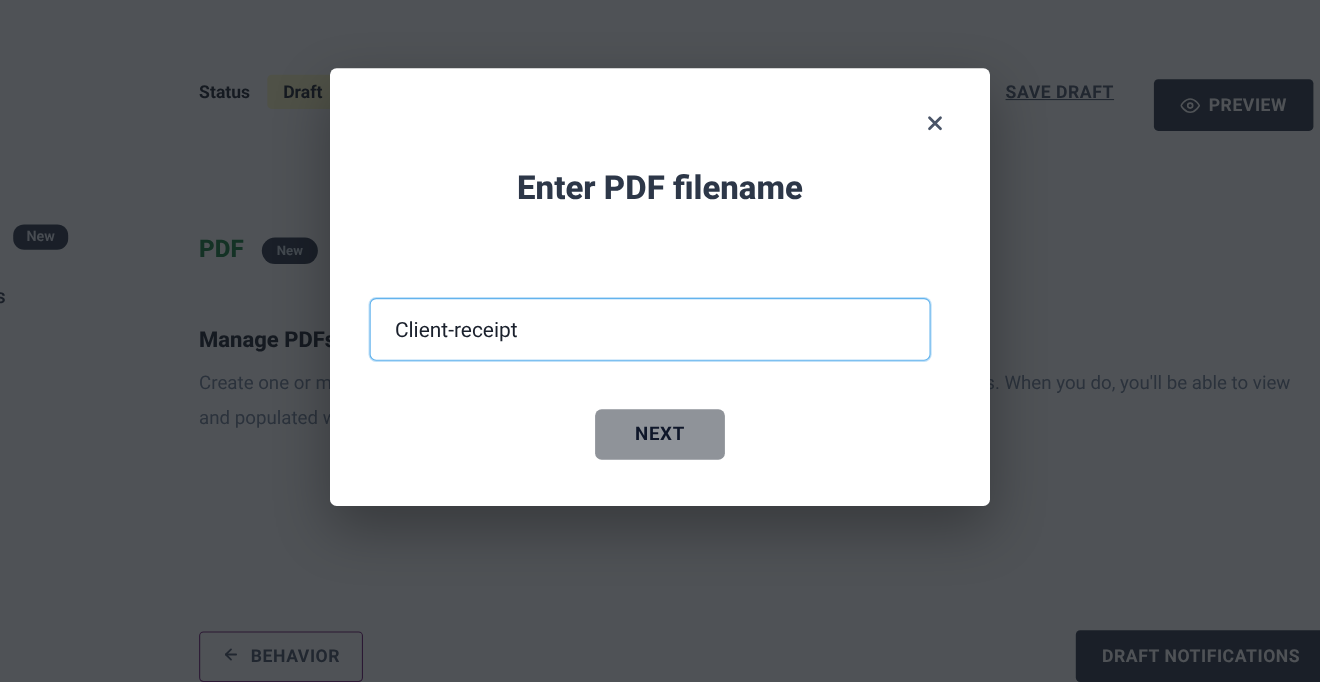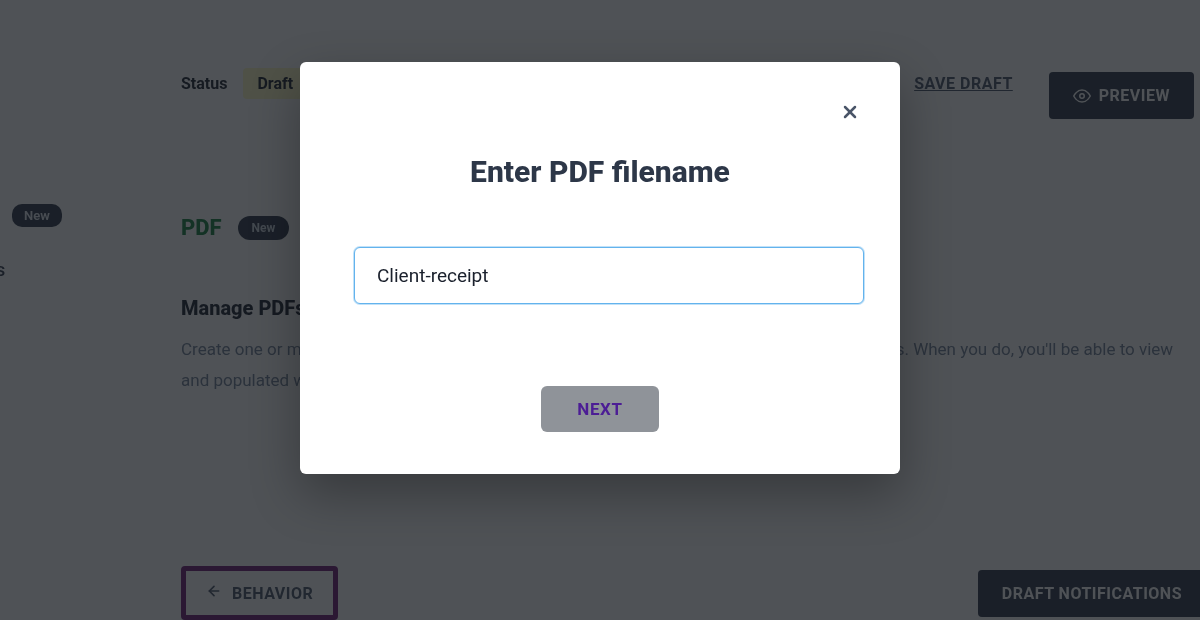--- a/index.html
+++ b/index.html
@@ -138,21 +138,21 @@
     }
     .behavior-btn {
       display: inline-flex;
       align-items: center;
       gap: 10px;
       font-size: 16px;
       font-weight: 700;
       letter-spacing: 0.5px;
       color: #4a5568;
       background: #ffffff;
-      border: 5px solid #701a75;
+      border: 1px solid #701a75;
       padding: 12px 20px;
       border-radius: 4px;
       cursor: pointer;
     }
     .email-btn {
       display: inline-flex;
       align-items: center;
       gap: 10px;
       font-size: 16px;
       font-weight: 700;
@@ -205,50 +205,49 @@
       color: #2d3748;
       margin-top: 44px;
     }
     .modal p.subtitle {
       text-align: center;
       margin-top: 26px;
       font-size: 17px;
       color: #6b7280;
     }
     .modal .input-wrap {
-      margin-top: 58px;
-      display: flex;
-      justify-content: flex-end;
+      margin-top: 82px;
+      display: flex;
+      justify-content: flex-start;
     }
     .modal input[type="text"] {
       width: 510px;
       padding: 16px 22px;
       font-size: 19px;
       color: #1a202c;
       border: 1px solid #63b3ed;
       border-radius: 6px;
       outline: none;
       box-shadow: 0 0 0 1px rgba(99,179,237,0.4);
     }
     .modal .next-row {
       display: flex;
       justify-content: center;
       margin-top: 44px;
     }
     .next-btn {
       background: #8f9399;
-      color: #4c1d95;
+      color: #0f172a;
       font-size: 17px;
       font-weight: 700;
       letter-spacing: 0.6px;
       border: none;
       padding: 13px 36px;
       border-radius: 6px;
       cursor: pointer;
-      margin-top: 38px;
     }
   </style>
 </head>
 <body>
 
 <span class="sidebar-badge">New</span>
 <span class="sidebar-letter">s</span>
 
 <div class="content-card">
   <div class="header-row">

